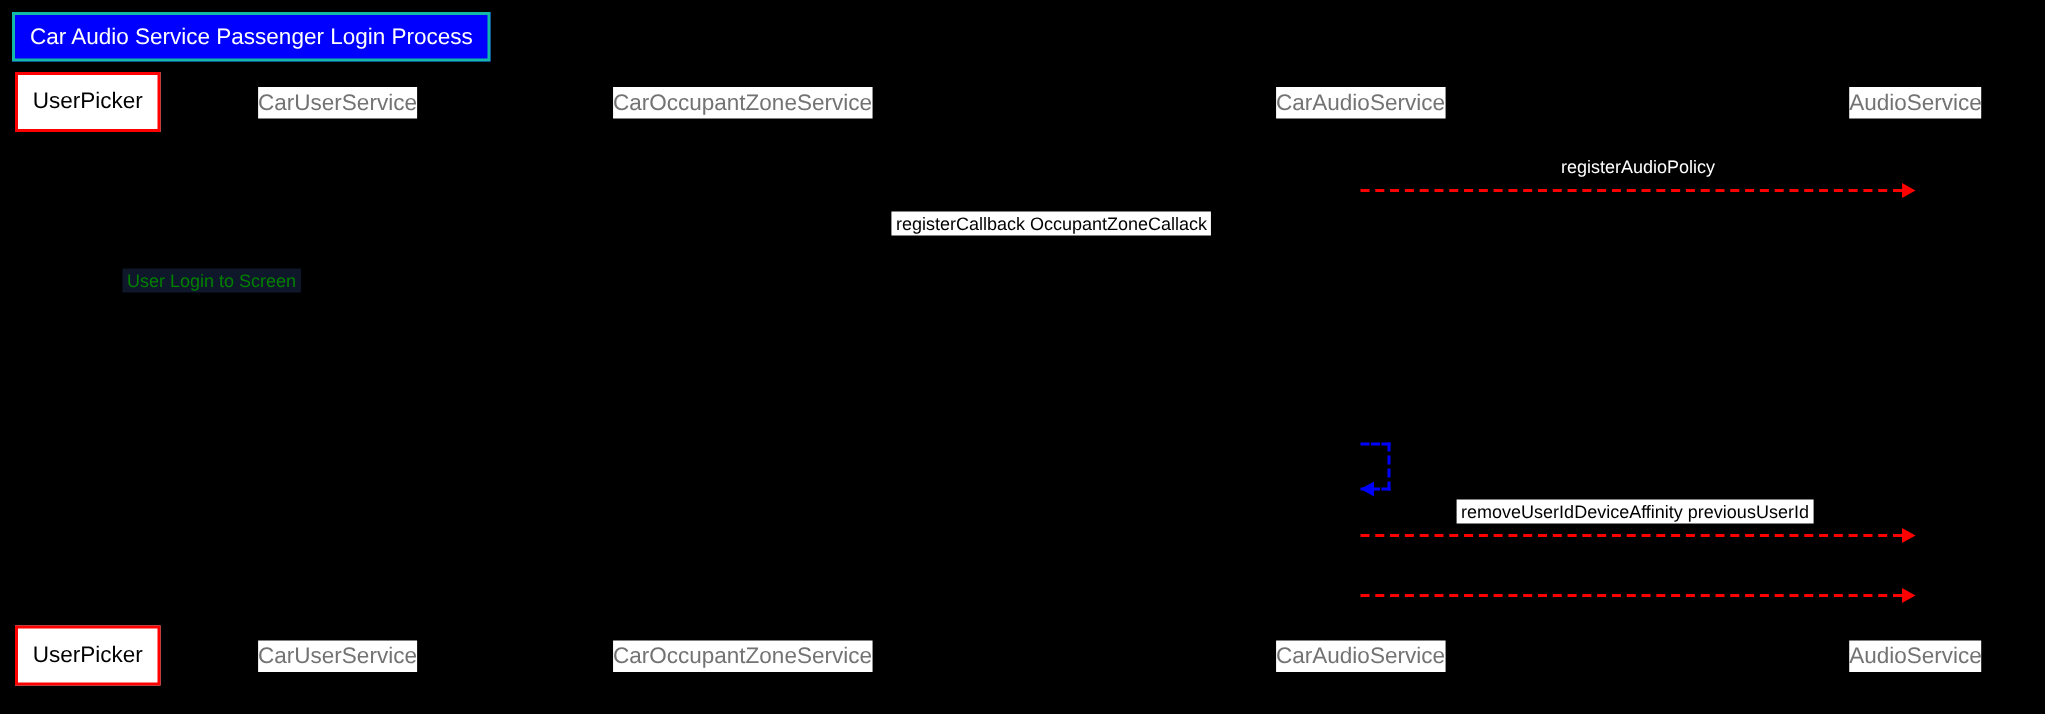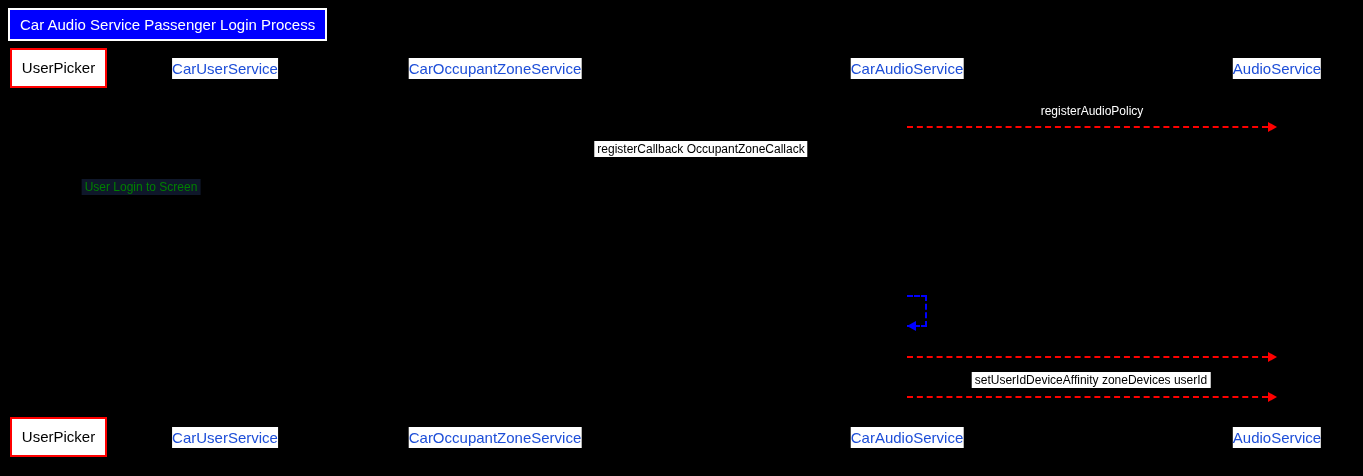--- a/index.html
+++ b/index.html
@@ -2,31 +2,31 @@
 <html><head>
 <meta charset="utf-8">
 <style>
   html,body{margin:0;padding:0;background:#000;}
   .stage{
     position:relative;width:1363px;height:476px;background:#000;overflow:hidden;
     font-family:"Liberation Sans", sans-serif;
   }
   .title-box{
     position:absolute;left:8px;top:8px;
-    background:#0000ff;border:2px solid #ffffff;color:#ffffff;
+    background:#0000ff;border:2px solid #14b8a6;color:#ffffff;
     font-size:15px;padding:6px 10px;white-space:nowrap;
   }
   .pbox{
     position:absolute;width:97px;height:40px;box-sizing:border-box;
     background:#ffffff;border:2px solid #ff0000;color:#000000;
     font-size:15px;line-height:36px;text-align:center;white-space:nowrap;
   }
   .plabel{
     position:absolute;transform:translateX(-50%);
-    background:#ffffff;color:#1d4ed8;font-size:15px;
+    background:#ffffff;color:#737373;font-size:15px;
     padding:2px 0;white-space:nowrap;
   }
   .lifeline{
     position:absolute;width:0;border-left:1px dashed #000000;
   }
   .msg-label{
     position:absolute;font-size:12px;padding:1px 3px;white-space:nowrap;
   }
   .centered{transform:translateX(-50%);}
   .on-white{background:#ffffff;color:#000000;}
@@ -78,24 +78,24 @@
 
   <div class="arrow-line blk" style="left:225px;top:241px;width:261px;"></div>
   <div class="head head-right-blk" style="left:486px;top:237px;"></div>
 
   <div class="arrow-line blk" style="left:495px;top:280px;width:403px;"></div>
   <div class="head head-right-blk" style="left:898px;top:276px;"></div>
 
   <div class="self-bracket"></div>
   <div class="head head-left-blue" style="left:907px;top:321px;"></div>
 
+  <div class="msg-label centered on-white" style="left:1090px;top:333px;">removeUserIdDeviceAffinity previousUserId</div>
   <div class="arrow-line red-dashed" style="left:907px;top:356px;width:361px;"></div>
   <div class="head head-right-red" style="left:1268px;top:352px;"></div>
 
-  <div class="msg-label centered on-white" style="left:1091px;top:372px;">setUserIdDeviceAffinity zoneDevices userId</div>
   <div class="arrow-line red-dashed" style="left:907px;top:396px;width:361px;"></div>
   <div class="head head-right-red" style="left:1268px;top:392px;"></div>
 
   <div class="pbox" style="left:10px;top:417px;">UserPicker</div>
   <div class="plabel" style="left:225px;top:427px;">CarUserService</div>
   <div class="plabel" style="left:495px;top:427px;">CarOccupantZoneService</div>
   <div class="plabel" style="left:907px;top:427px;">CarAudioService</div>
   <div class="plabel" style="left:1277px;top:427px;">AudioService</div>
 
 </div>

